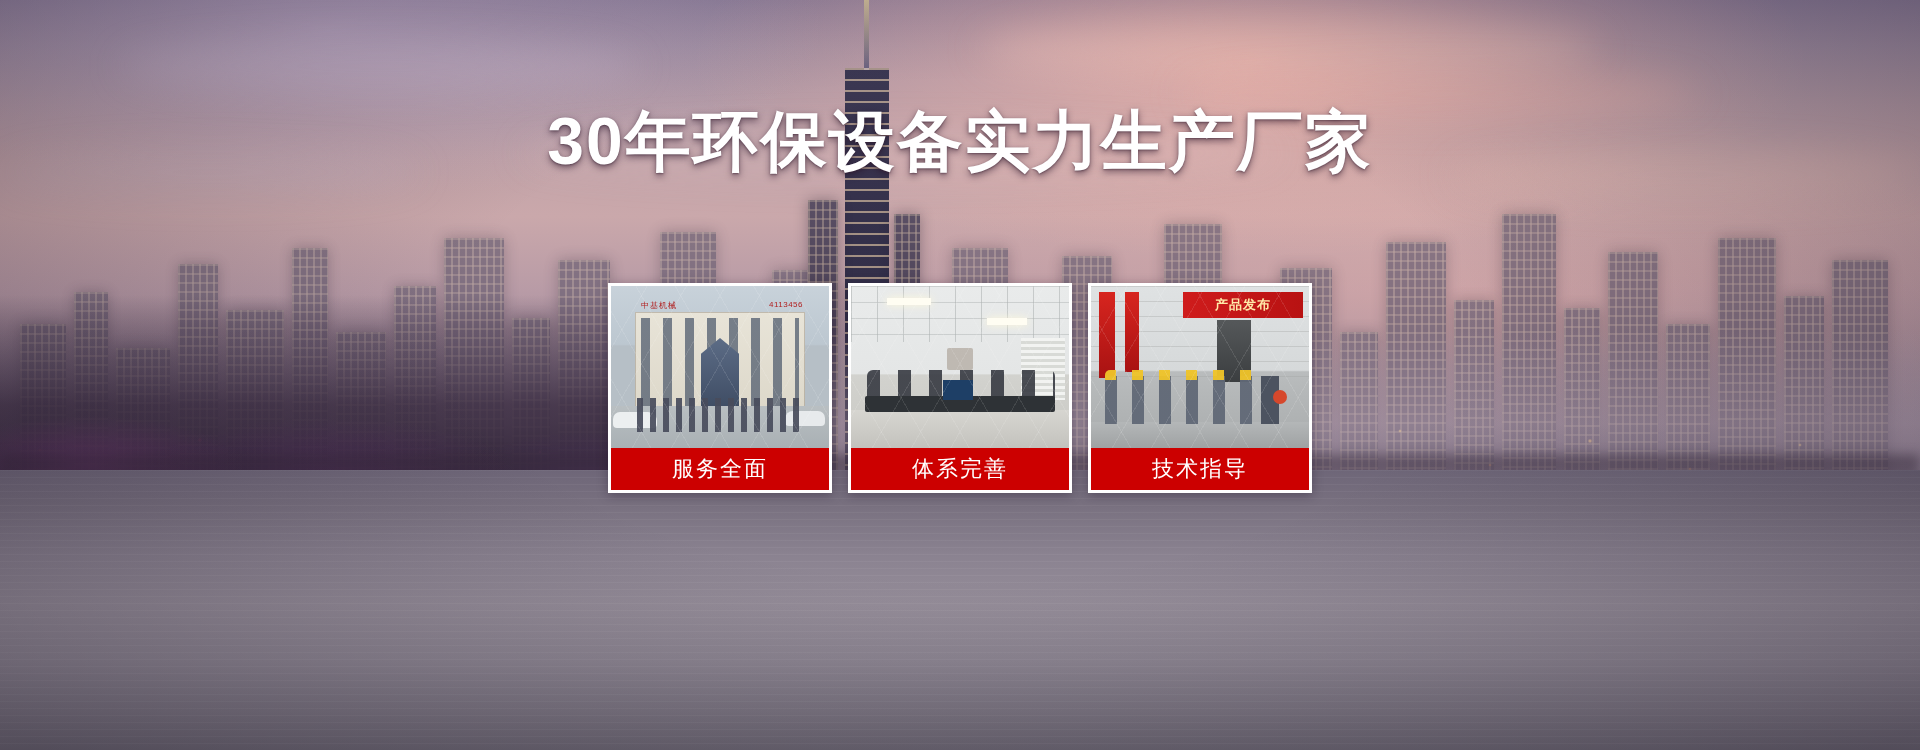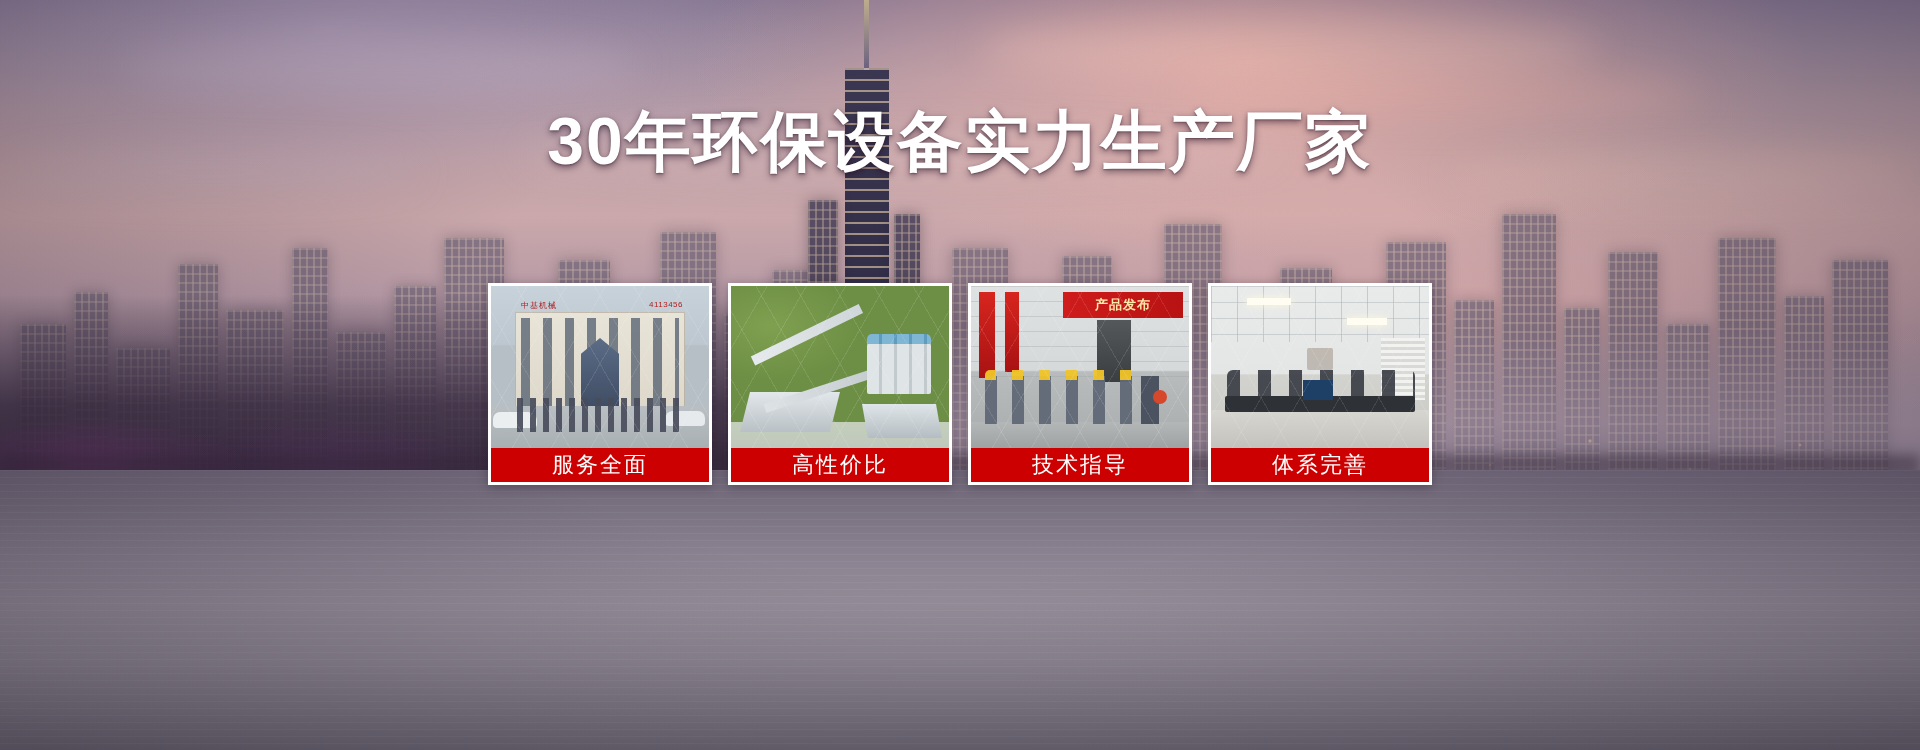--- a/index.html
+++ b/index.html
@@ -188,21 +188,21 @@
     background:#8e9aa2;
   }
   .thumb .tex { position:absolute; inset:0; }
   .thumb::after{
     content:""; position:absolute; inset:0;
     background-image:
       repeating-linear-gradient(60deg, rgba(255,255,255,.10) 0 1px, rgba(0,0,0,0) 1px 34px),
       repeating-linear-gradient(-60deg, rgba(255,255,255,.10) 0 1px, rgba(0,0,0,0) 1px 34px);
   }
   .cap {
-    height:34px;
+    height:42px;
     background:#cc0000;
     color:#ffffff;
     display:flex; align-items:center; justify-content:center;
     font-size:22px; letter-spacing:2px;
   }
 
   
   .t1 {
     background:
       linear-gradient(180deg,#c8d2da 0%,#bcc7d0 36%,#b6bfc6 37%,#b6bfc6 100%);
@@ -471,63 +471,50 @@
           <div class="phone">4113456</div>
           <div class="lot"></div>
           <div class="car1"></div>
           <div class="car2"></div>
           <div class="row"></div>
         </div>
       </div>
       <div class="cap">服务全面</div>
     </div>
 
+
     <div class="card">
       <div class="thumb">
-        <div class="tex t2">
-          <div class="yard"></div>
-          <div class="shed"></div>
-          <div class="shed2"></div>
-          <div class="belt"></div>
-          <div class="belt2"></div>
-          <div class="silo"></div>
+        <div class="tex t3">
+          <div class="ceil"></div>
+          <div class="lamp1"></div>
+          <div class="lamp2"></div>
+          <div class="blind"></div>
+          <div class="plaque"></div>
+          <div class="floor"></div>
+          <div class="ppl"></div>
+          <div class="desk"></div>
+          <div class="mon"></div>
         </div>
       </div>
-      <div class="cap">高性价比</div>
+      <div class="cap">体系完善</div>
     </div>
 
     <div class="card">
       <div class="thumb">
         <div class="tex t4">
           <div class="wall"></div>
           <div class="pillar"></div>
           <div class="pillar2"></div>
           <div class="banner">产品发布</div>
           <div class="door"></div>
           <div class="ground"></div>
           <div class="men"></div>
           <div class="hats"></div>
           <div class="boss"></div>
           <div class="ball"></div>
         </div>
       </div>
       <div class="cap">技术指导</div>
     </div>
 
-    <div class="card">
-      <div class="thumb">
-        <div class="tex t3">
-          <div class="ceil"></div>
-          <div class="lamp1"></div>
-          <div class="lamp2"></div>
-          <div class="blind"></div>
-          <div class="plaque"></div>
-          <div class="floor"></div>
-          <div class="ppl"></div>
-          <div class="desk"></div>
-          <div class="mon"></div>
-        </div>
-      </div>
-      <div class="cap">体系完善</div>
-    </div>
-
   </div>
 </div>
 
 </body></html>

